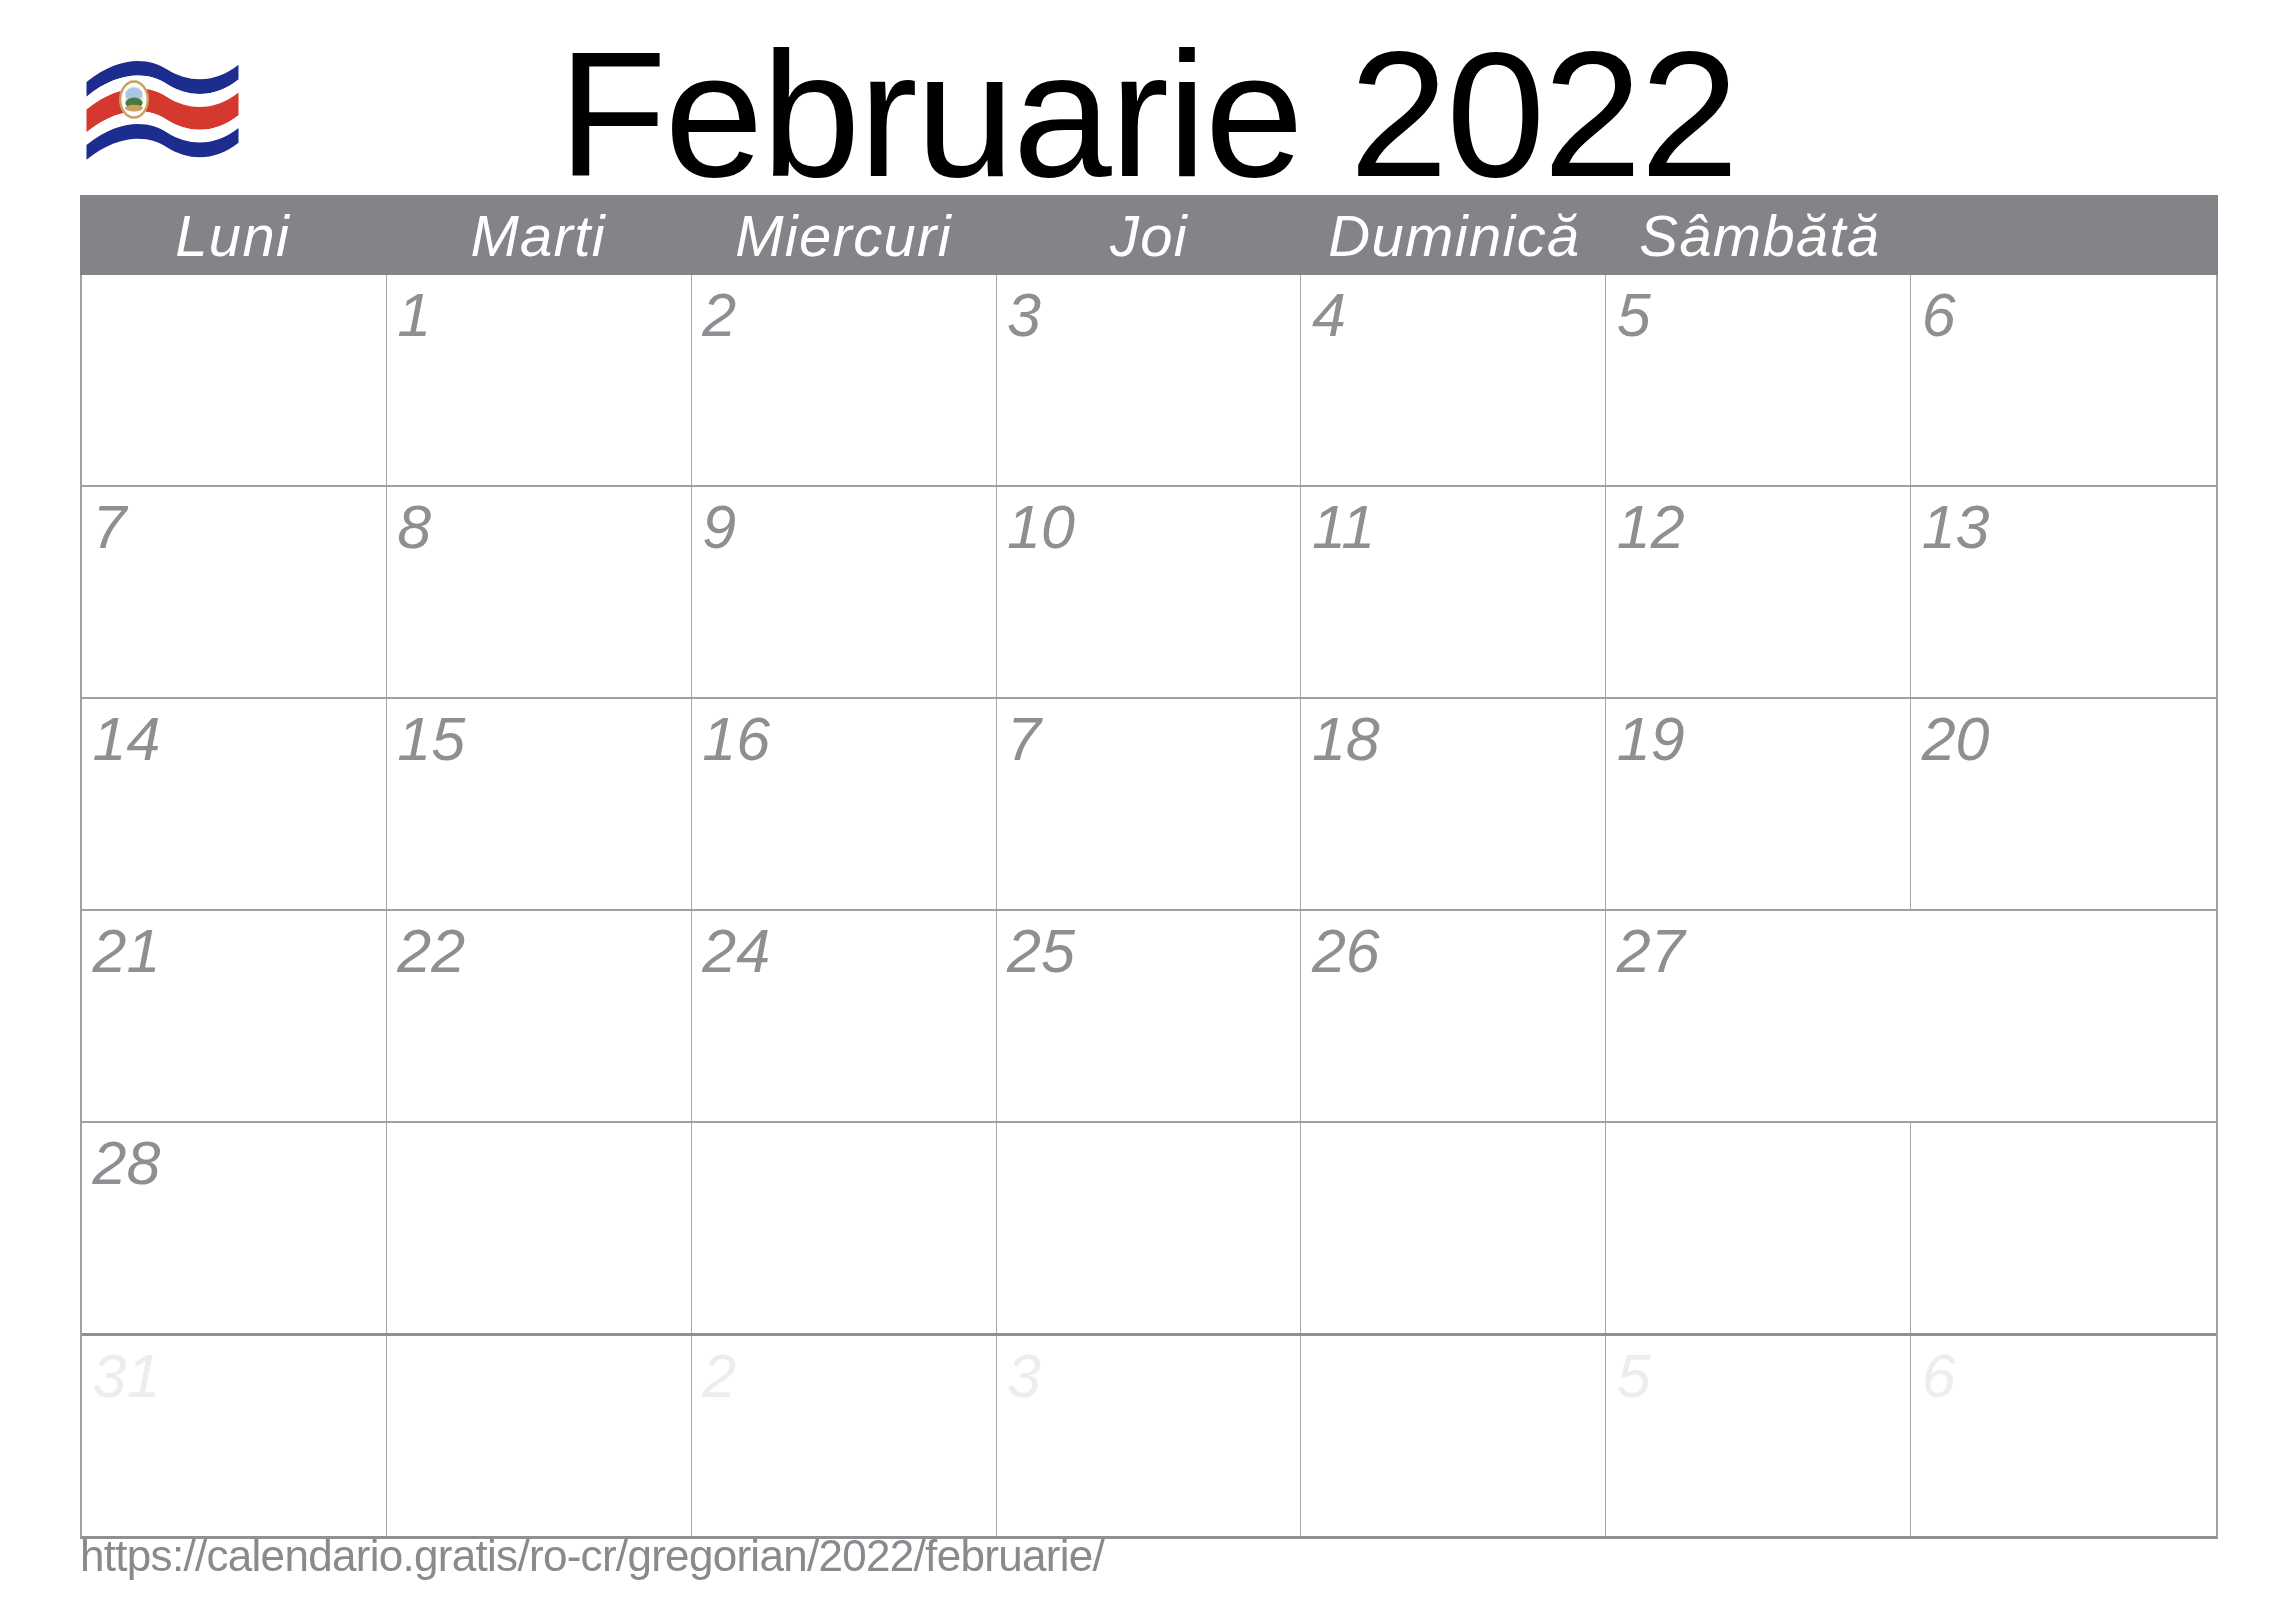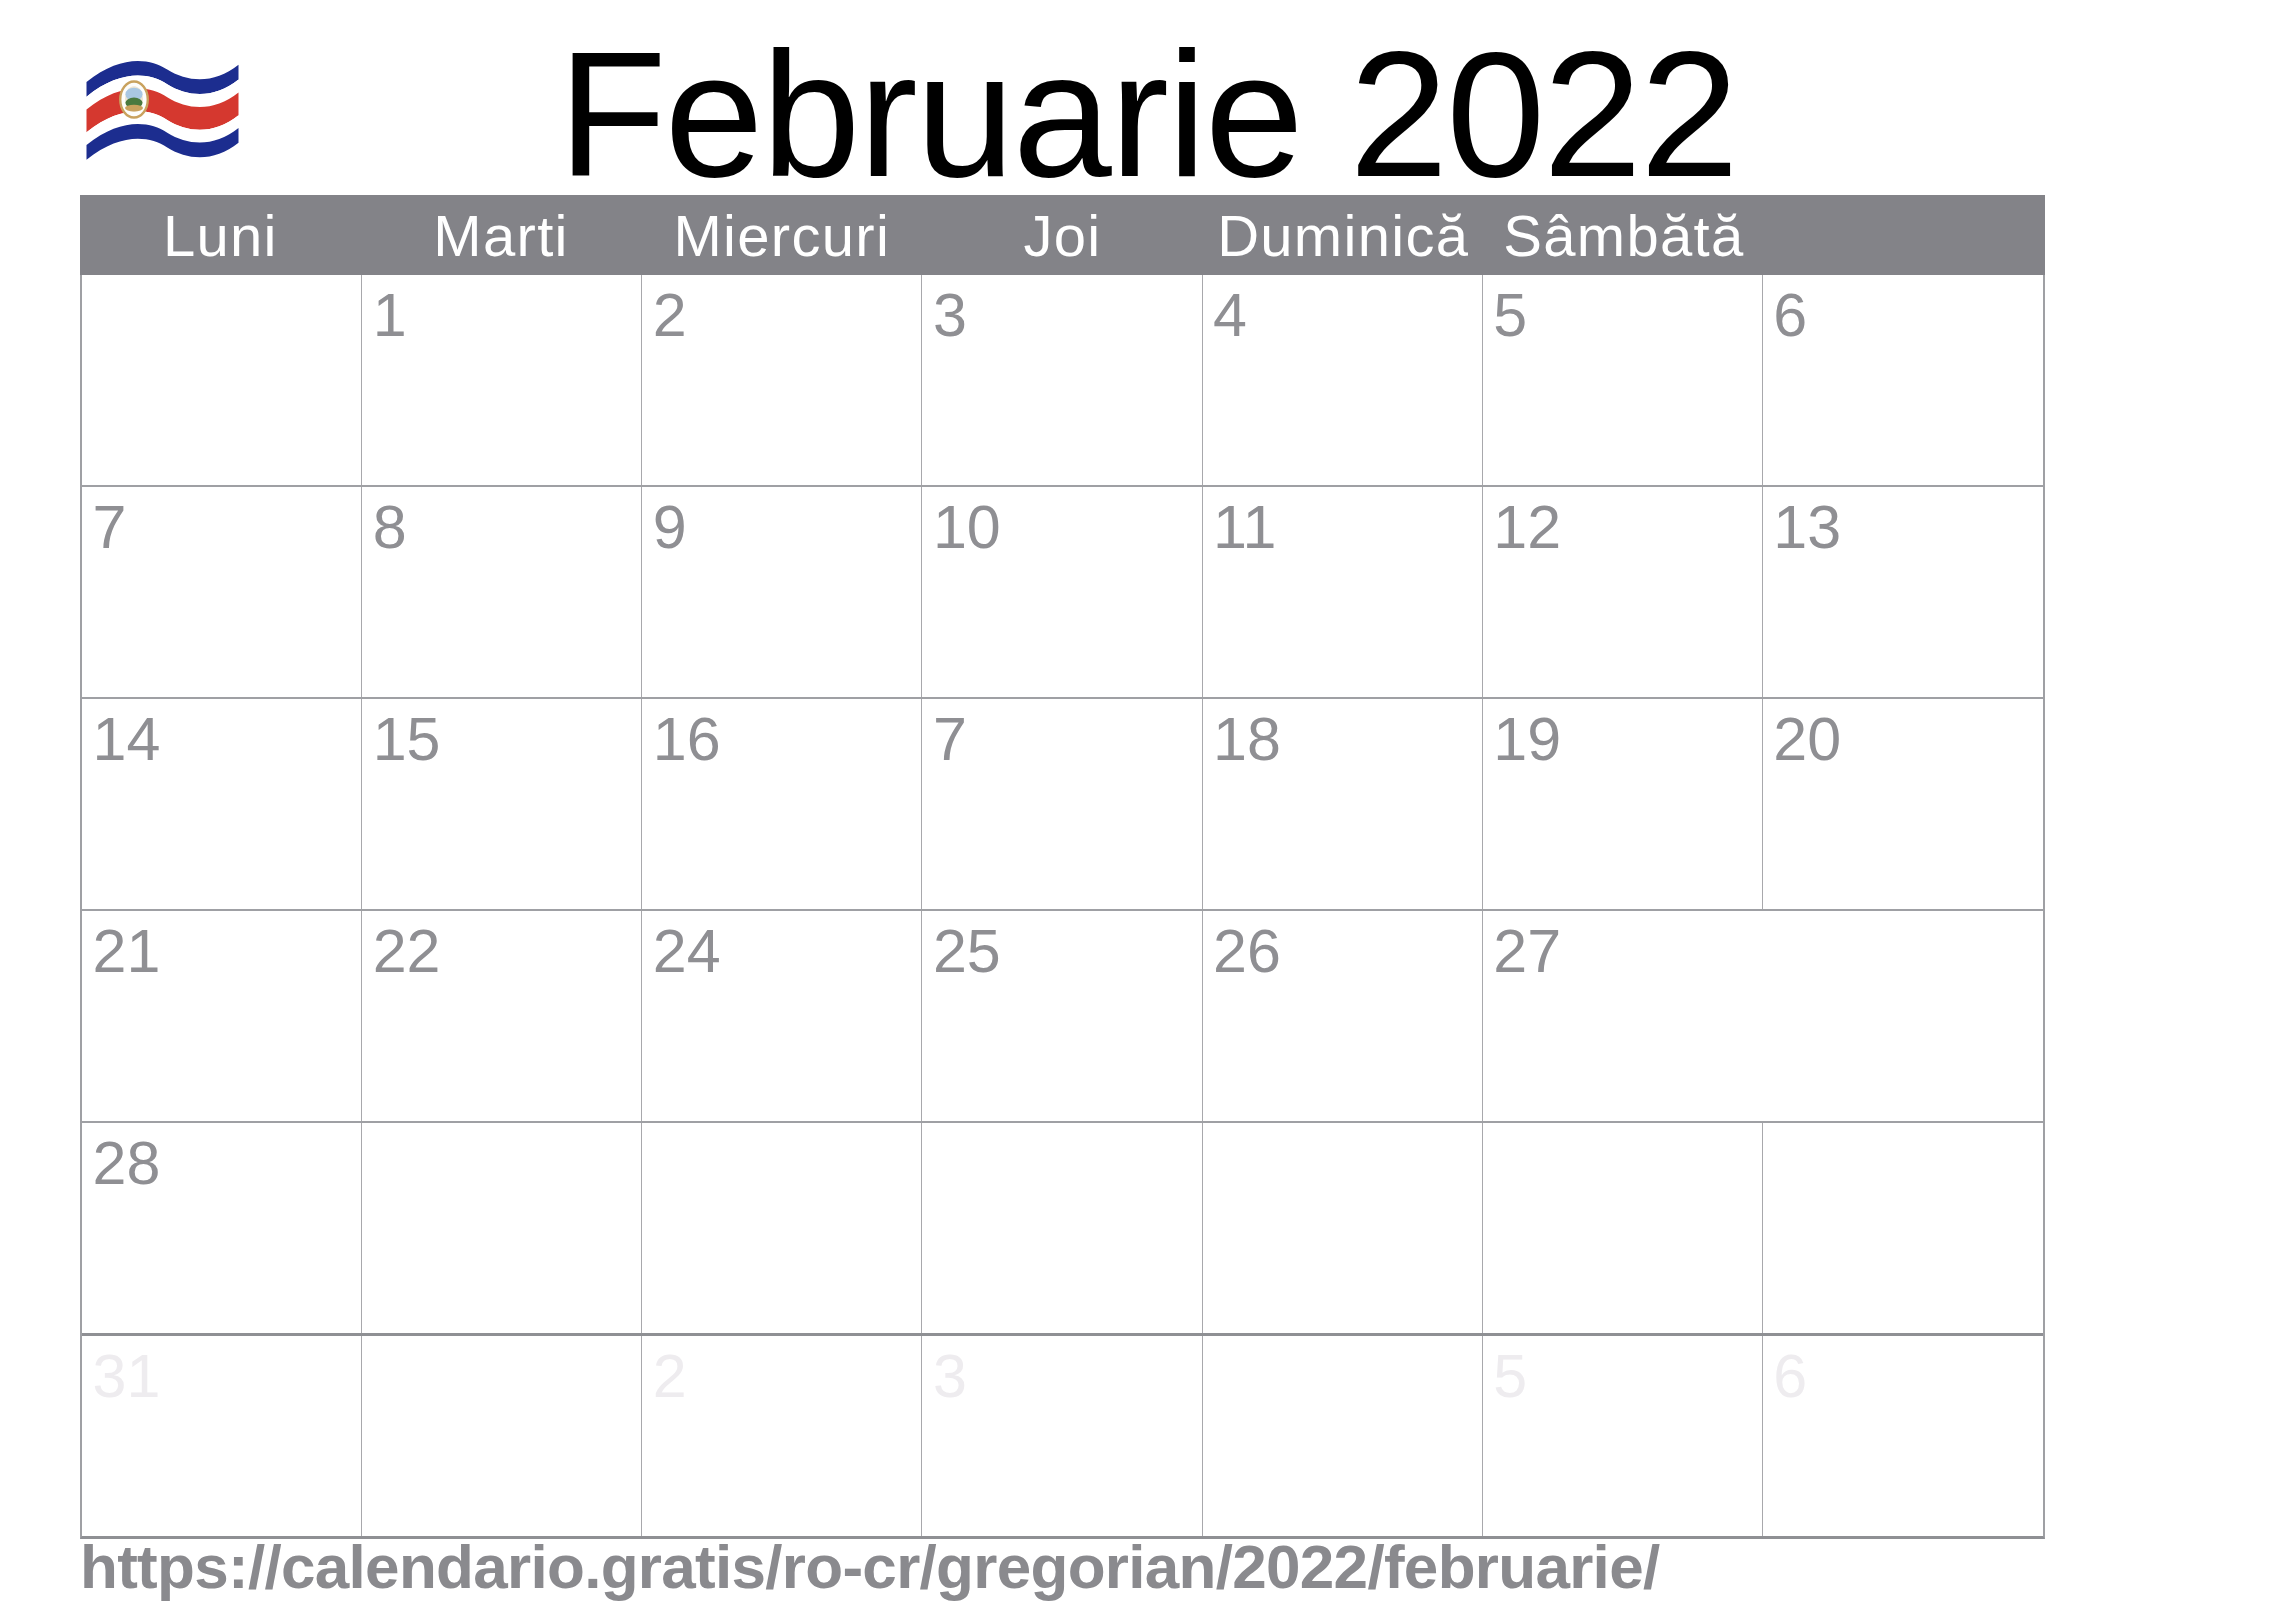--- a/index.html
+++ b/index.html
@@ -20,25 +20,26 @@
   .title{
     position:absolute;left:0;right:0;top:-17.7px;
     text-align:center;
     font-size:178px;line-height:1;font-weight:400;
     letter-spacing:-2px;
     color:var(--title-text,#000);
     white-space:nowrap;
   }
   
   .calendar{
-    position:absolute;left:80px;top:151px;width:1965px;
+    position:absolute;left:80px;top:151px;width:2138px;
     border-left:2px solid var(--grid-line,#9fa0a4);
     border-right:2px solid var(--grid-line,#9fa0a4);
     border-bottom:3.3px solid var(--grid-dark,#8f9094);
     box-sizing:border-box;
+    font-style:italic;
   }
   .weekday-row{
     display:grid;grid-template-columns:repeat(7,1fr);
     height:80px;
     background:var(--header-bg,#838388);
     margin-left:-2px;margin-right:-2px;
   }
   .weekday-cell{
     display:flex;align-items:center;justify-content:center;
     color:var(--header-text,#fff);
@@ -60,25 +61,24 @@
     box-sizing:border-box;
     font-size:61px;line-height:1.1;
     color:var(--day-number,#8f8f93);
     overflow:hidden;
   }
   .day-cell:last-child{border-right:none;}
   .week-row.ghost .day-cell{color:var(--ghost-text,#eeecef);}
   
   .footer-url{
     position:absolute;left:80px;top:1487px;
-    font-size:62px;line-height:1.15;letter-spacing:-0.7px;
+    font-size:44px;line-height:1.15;letter-spacing:-0.7px;
     color:var(--url-text,#8a8a8e);
     text-decoration:none;
     white-space:nowrap;
-    font-weight:bold;
   }
 </style>
 </head>
 <body>
 
 <div class="page">
 
   <div class="flag">
     <svg viewBox="0 0 36 25" xmlns="http://www.w3.org/2000/svg">
       <path class="s-blue" fill="#1c2d8f" d="M2,6.8 C9,1.2 15,1.6 19,4.2 C23.5,7 29,7.2 34,3.2 L34,6.3 C29,10.3 23.5,10.1 19,7.3 C15,4.7 9,4.3 2,9.9 Z"></path>

